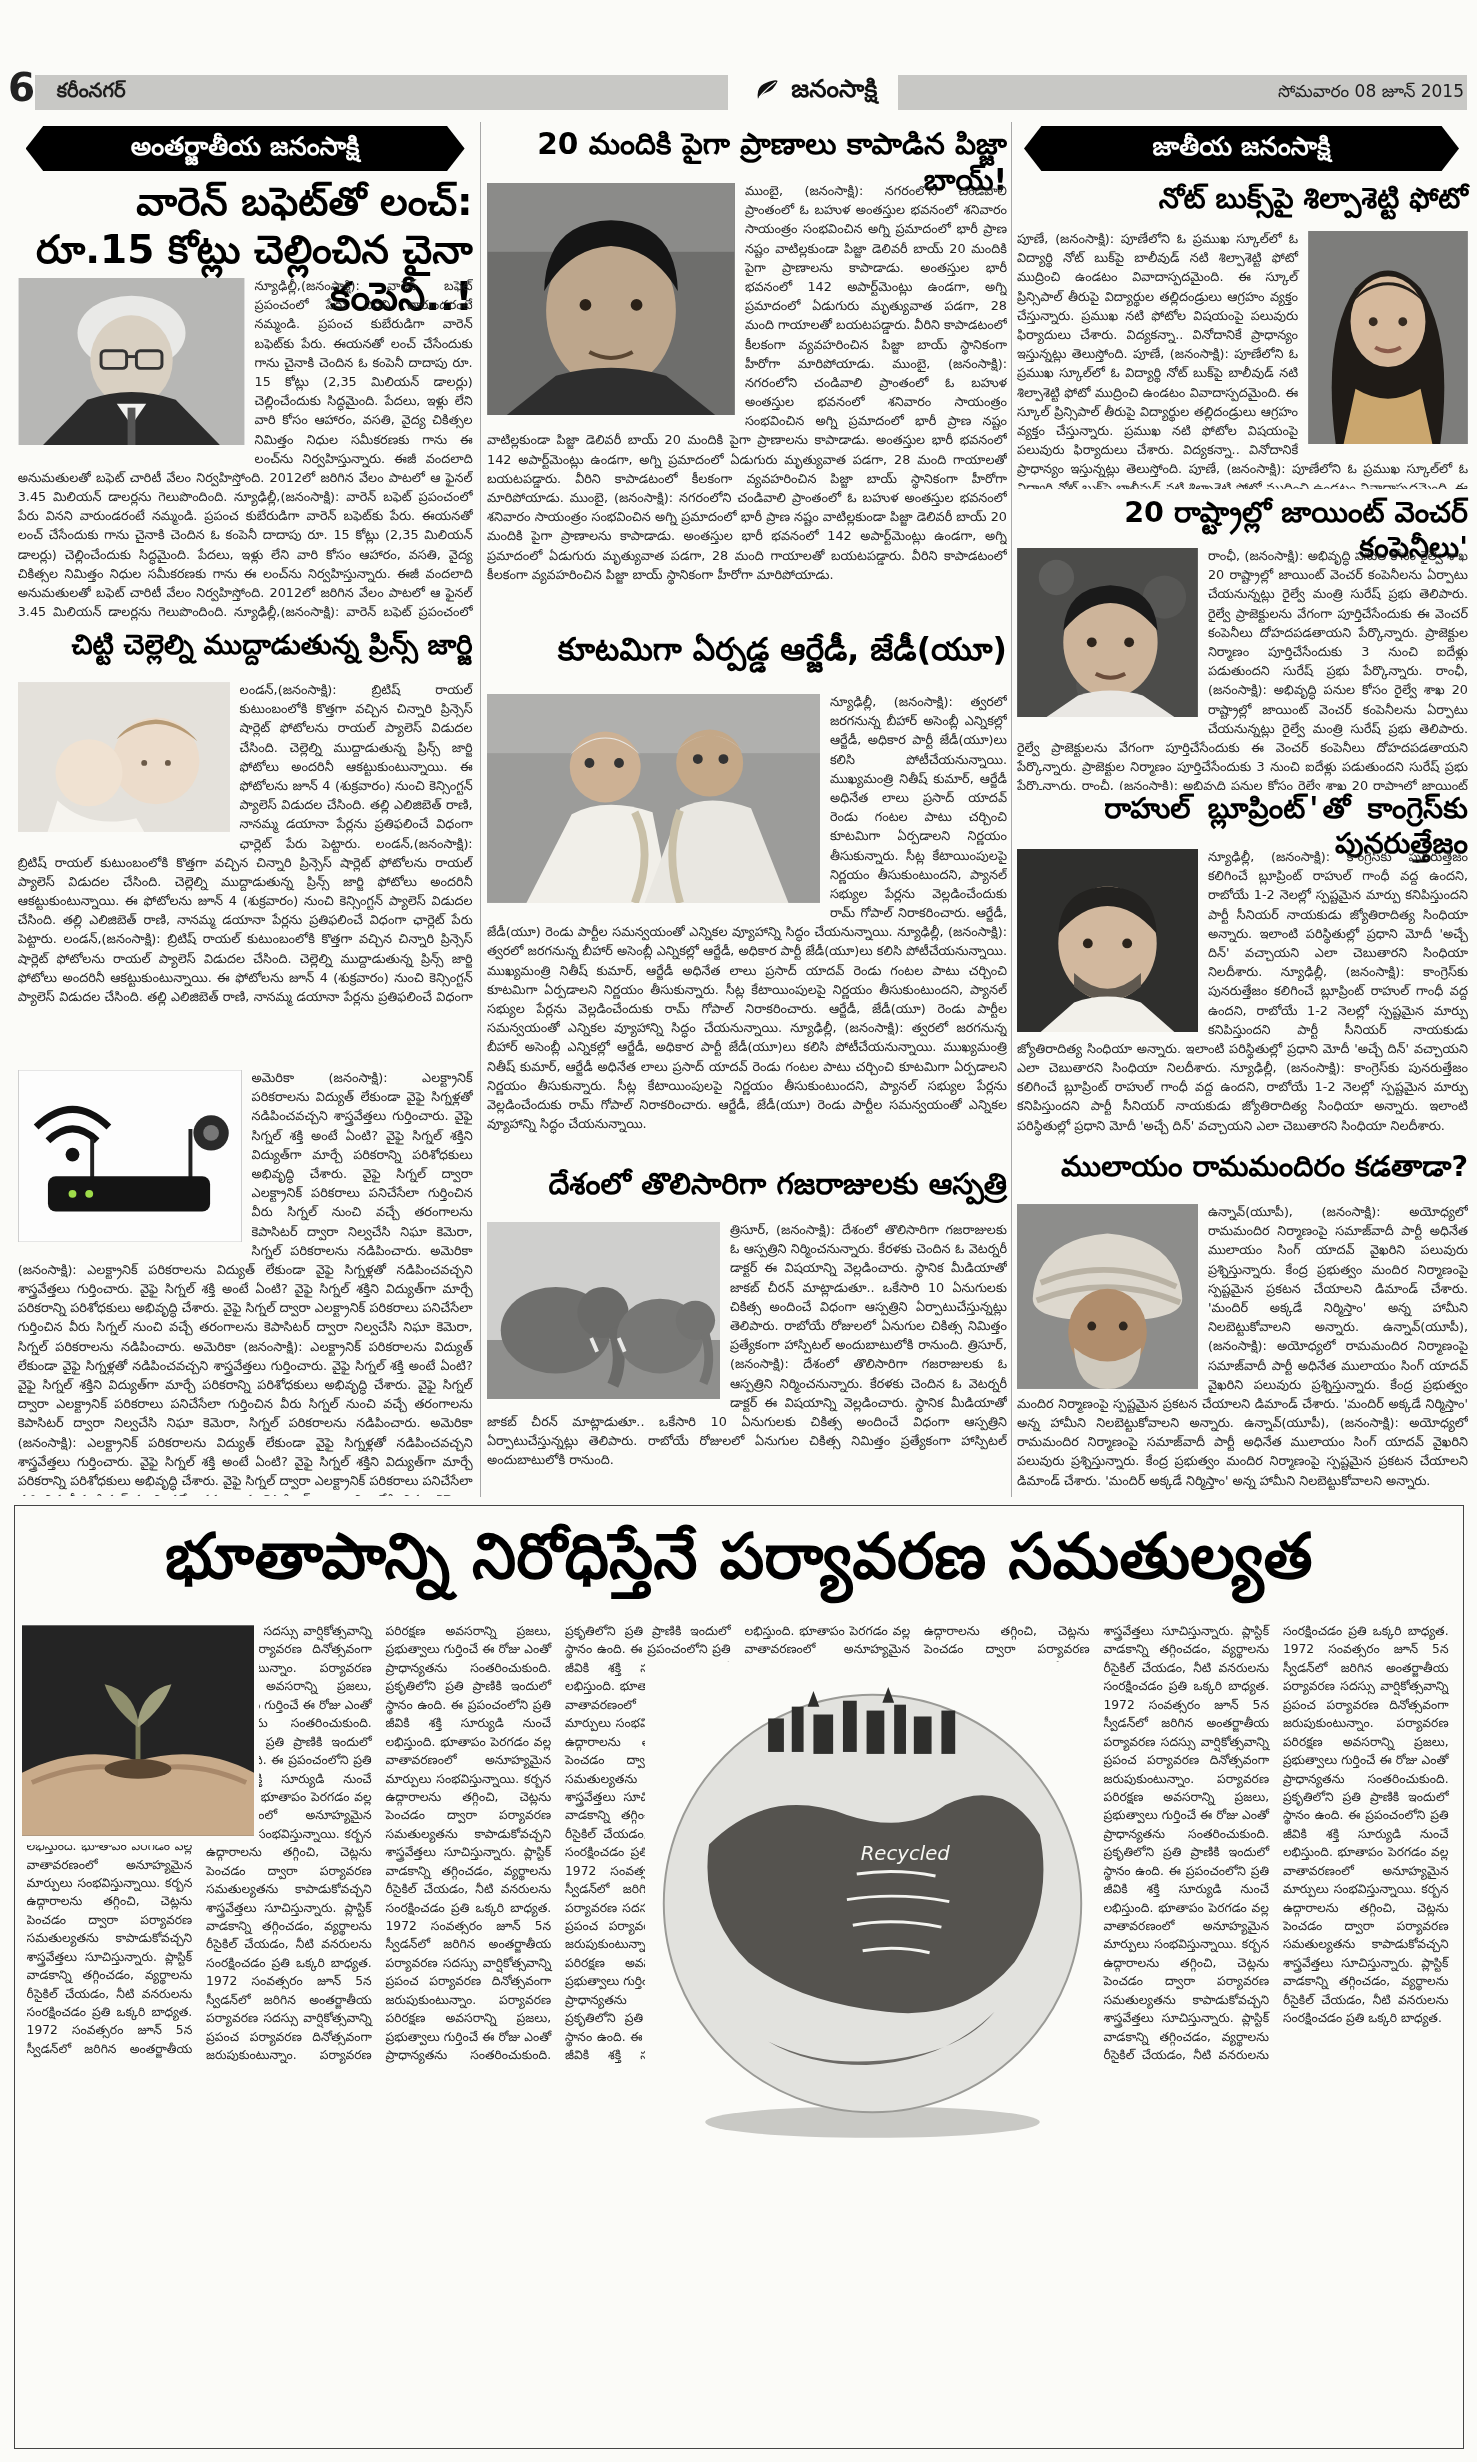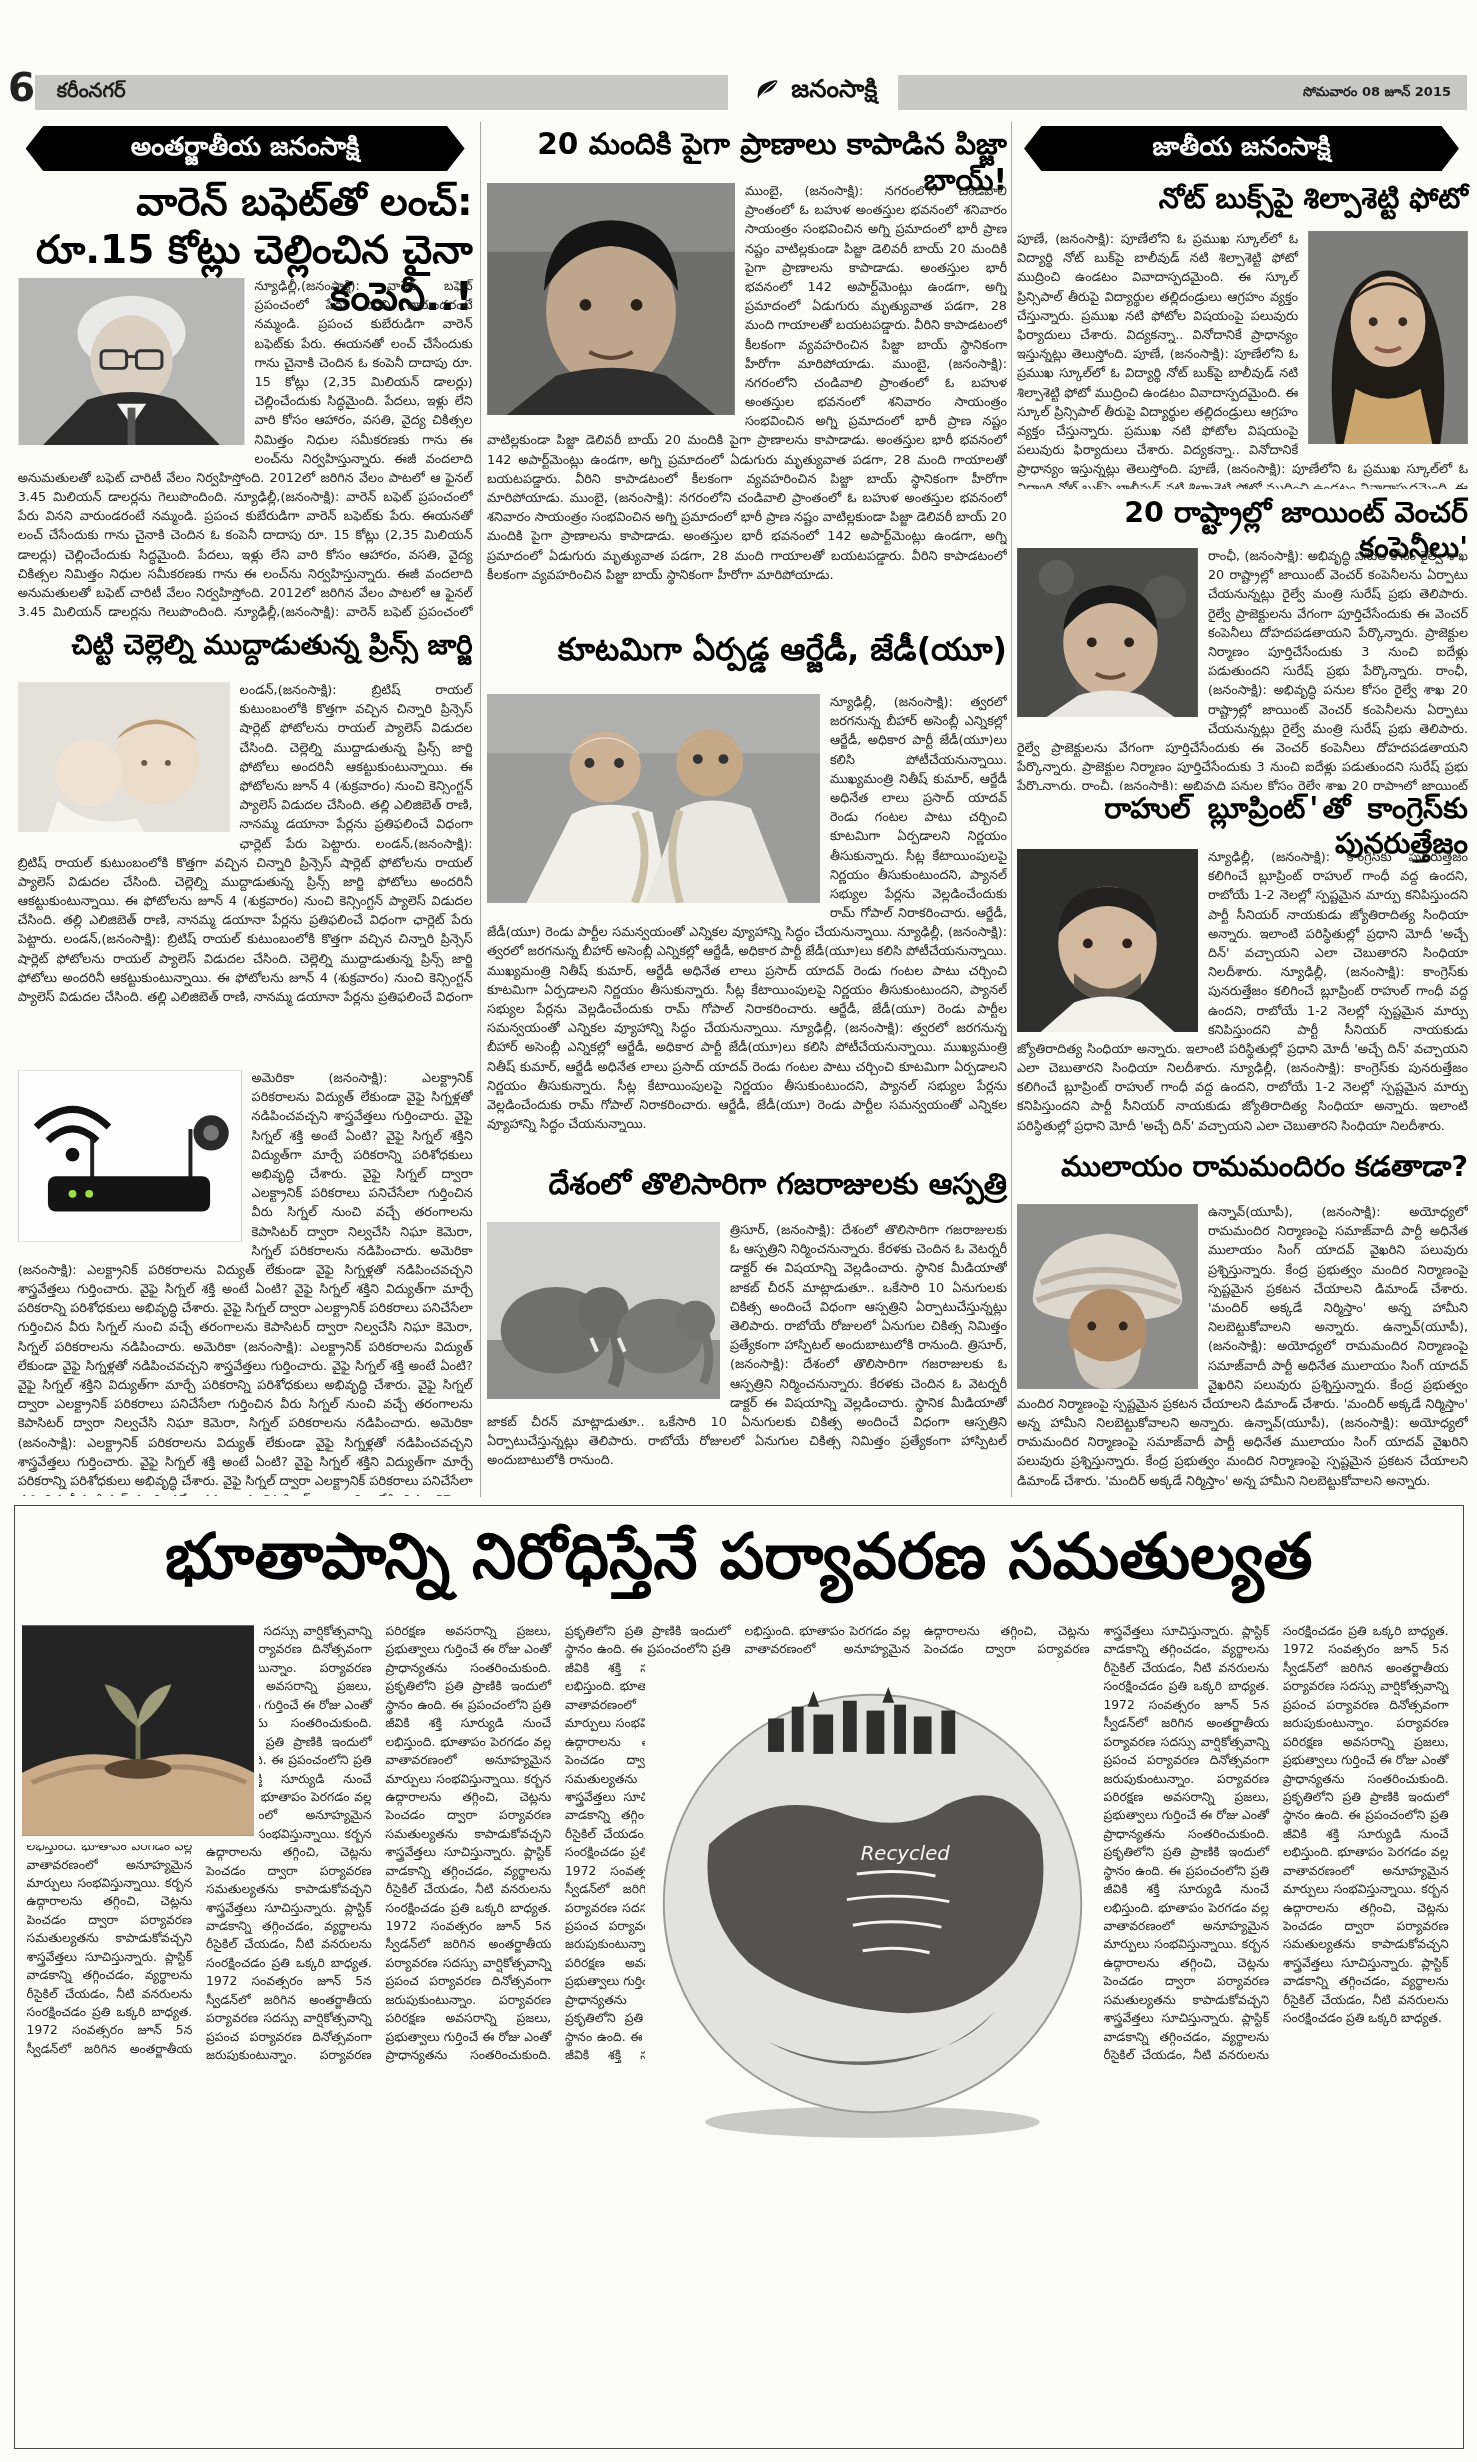--- a/index.html
+++ b/index.html
@@ -2,21 +2,21 @@
 <html><head>
 <meta charset="utf-8">
 <style>
   html,body{margin:0;padding:0;background:#d8d8d4;}
   .page{position:relative;width:1478px;height:2463px;background:#fbfbf8;margin:0 auto;
         font-family:"DejaVu Sans",sans-serif;color:#1c1c1c;outline:1px solid #bbb;overflow:hidden;}
   .graybar{position:absolute;height:35px;background:#c8c8c5;display:flex;align-items:center;}
   .pgnum{position:absolute;left:7.9px;top:65px;font-size:39px;font-weight:bold;color:#222;}
   .edition{font-size:19.7px;font-weight:bold;padding-left:21.7px;}
   .datebar{justify-content:flex-end;}
-  .date{font-size:13px;font-weight:bold;padding-right:16px;}
+  .date{font-size:17px;font-weight:normal;padding-right:3px;}
   .masthead{position:absolute;left:734px;top:71px;width:163px;height:41px;display:flex;align-items:center;justify-content:center;gap:12px;background:#fbfbf8;}
   .masthead .mh-text{font-size:24.6px;font-weight:bold;color:#111;}
   .vsep{position:absolute;top:122px;height:1375px;width:1px;background:#a8a8a8;}
   .ribbon{position:absolute;height:45px;background:#000;color:#ffffff;display:flex;align-items:center;justify-content:center;
           font-size:25.6px;font-weight:bold;clip-path:polygon(0 50%,4% 0,96% 0,100% 50%,96% 100%,4% 100%);}
   .headline{position:absolute;font-weight:bold;color:#000;text-align:right;line-height:1.22;}
   .art{position:absolute;overflow:hidden;text-align:justify;font-size:12.8px;line-height:1.5;color:#222;}
   .art p{margin:0;}
   .photo{background:#fff;}
   .ph-l{float:left;margin:2px 9.9px 3.9px 0;}

